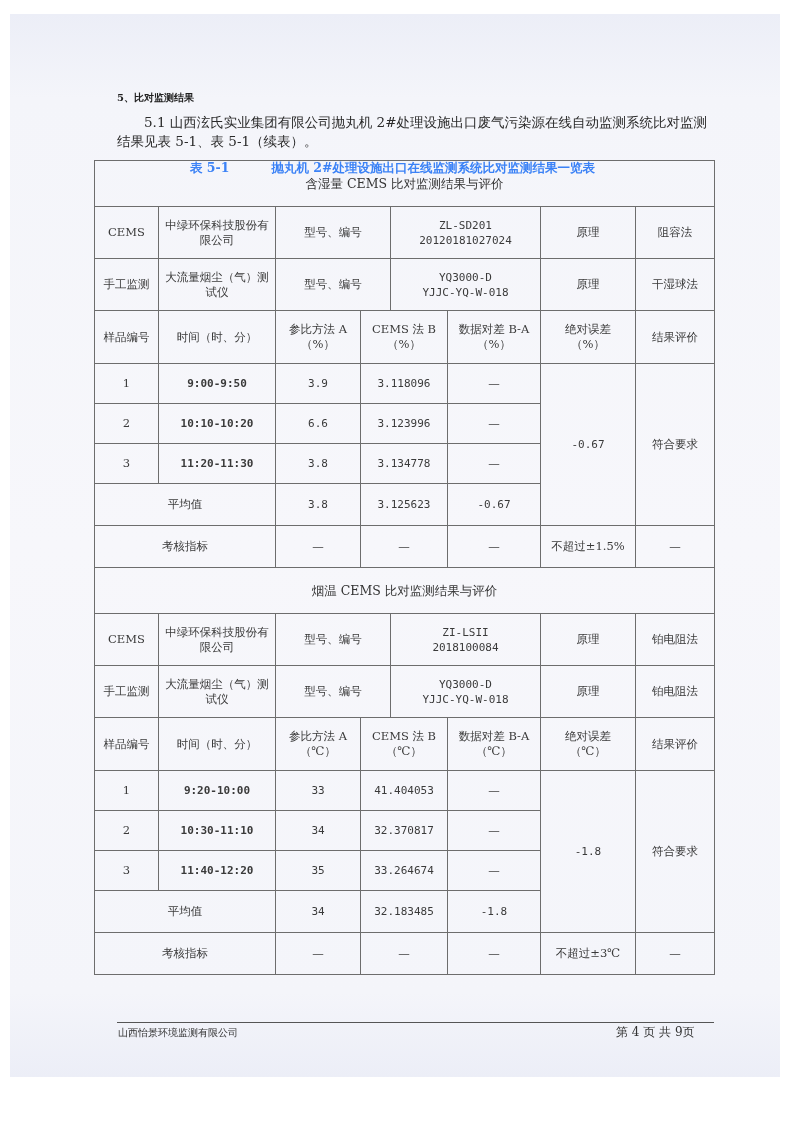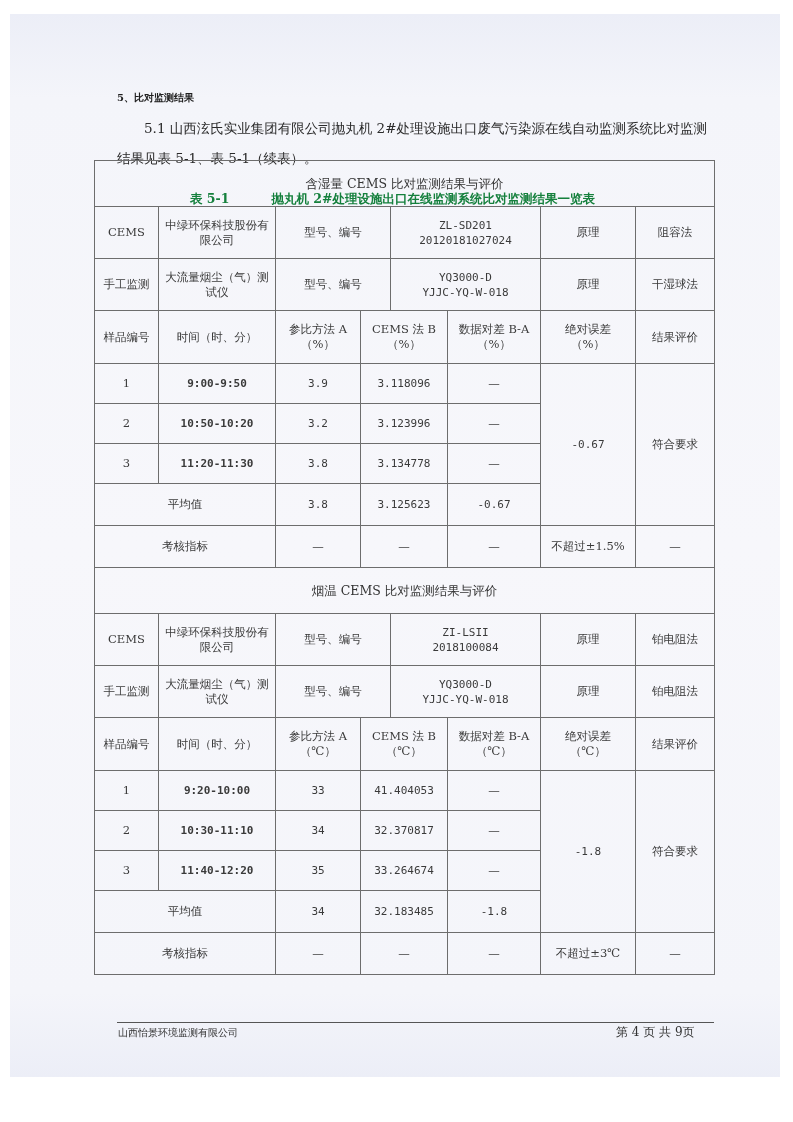--- a/index.html
+++ b/index.html
@@ -12,26 +12,26 @@
   .scan {
     position: absolute; left: 10px; top: 14px; width: 770px; height: 1063px;
     background: linear-gradient(180deg, #eceef7 0%, #f4f5fa 8%, #f7f7fb 50%, #f4f5fa 92%, #eceef7 100%);
   }
   .heading {
     position: absolute; left: 117px; top: 91px;
     font-size: 10px; font-weight: bold; color: #1f1f1f;
   }
   .para {
     position: absolute; left: 117px; top: 113px; width: 597px;
-    font-size: 13.5px; line-height: 30px; color: #2a2a2a;
+    font-size: 13.5px; line-height: 19px; color: #2a2a2a;
     text-indent: 27px;
   }
   .caption {
     position: absolute; top: 160px; left: 190px;
-    font-size: 12.5px; font-weight: bold; color: #15803d; margin-top: 31px;
+    font-size: 12.5px; font-weight: bold; color: #3b82f6;
   }
   .caption .cap-title { margin-left: 42px; }
 
   table.report {
     position: absolute; left: 94px; top: 160px; width: 620px;
     border-collapse: collapse; table-layout: fixed;
     font-size: 11.5px; color: #3a3a3a;
   }
   table.report td {
     border: 1px solid #6d6d6d; text-align: center; vertical-align: middle;
@@ -131,22 +131,22 @@
       <td>1</td>
       <td class="mono bold">9:00-9:50</td>
       <td class="mono">3.9</td>
       <td colspan="2" class="mono">3.118096</td>
       <td>—</td>
       <td rowspan="4" class="mono">-0.67</td>
       <td rowspan="4">符合要求</td>
     </tr>
     <tr class="r-data">
       <td>2</td>
-      <td class="mono bold">10:50-10:20</td>
-      <td class="mono">3.2</td>
+      <td class="mono bold">10:10-10:20</td>
+      <td class="mono">6.6</td>
       <td colspan="2" class="mono">3.123996</td>
       <td>—</td>
     </tr>
     <tr class="r-data">
       <td>3</td>
       <td class="mono bold">11:20-11:30</td>
       <td class="mono">3.8</td>
       <td colspan="2" class="mono">3.134778</td>
       <td>—</td>
     </tr>

